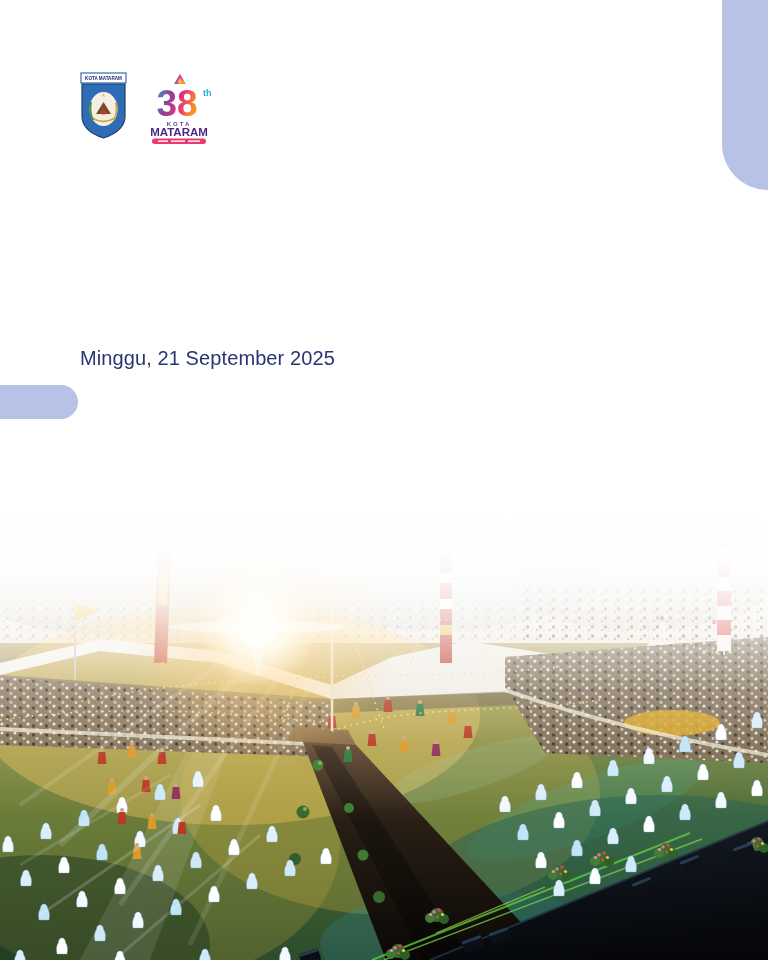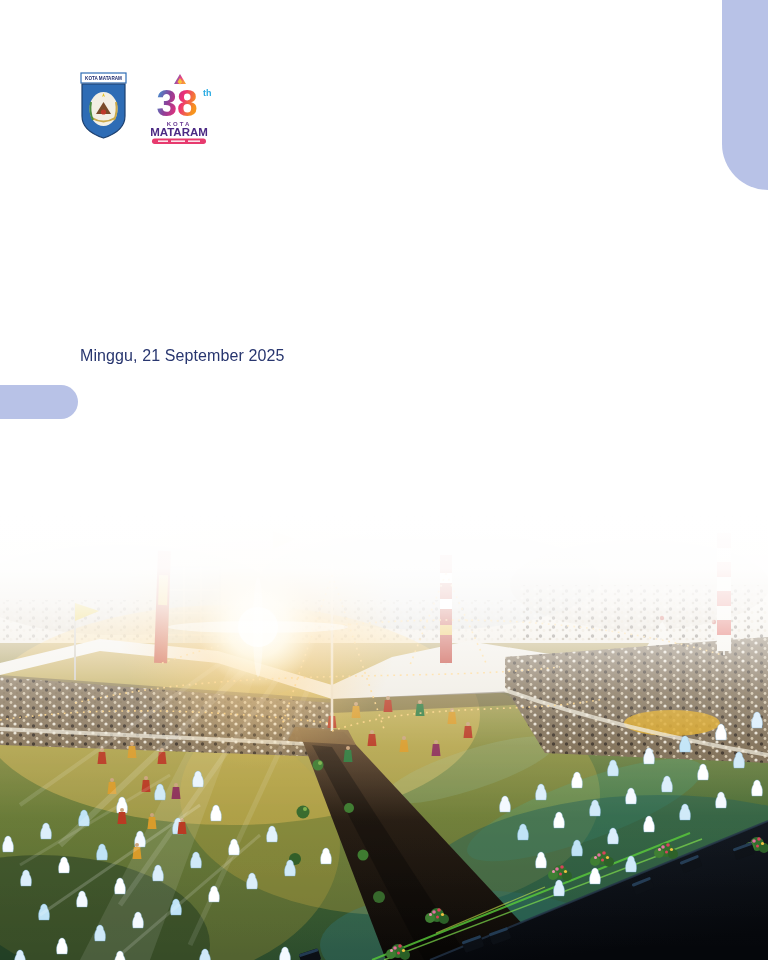--- a/index.html
+++ b/index.html
@@ -15,21 +15,21 @@
   
   .brand-row{position:absolute;left:80px;top:72px;display:flex;align-items:flex-start;gap:12px;}
 
   
   .headline{position:absolute;left:80px;top:176px;width:620px;margin:0;
     color:#1d2b6f;font-size:34px;line-height:42px;letter-spacing:-0.2px;}
   .hl-regular{display:block;font-weight:500;}
   .hl-bold{display:block;font-weight:800;letter-spacing:-0.4px;}
 
   .date{position:absolute;left:80px;top:347px;margin:0;color:#28366f;
-    font-size:16px;font-weight:500;letter-spacing:0.1px;}
+    font-size:20px;font-weight:500;letter-spacing:0.1px;}
 
   
   .hero{position:absolute;left:0;top:515px;width:768px;height:445px;margin:0;}
   .hero svg{display:block;}
 </style>
 </head>
 <body>
 
 <div class="page">
 

